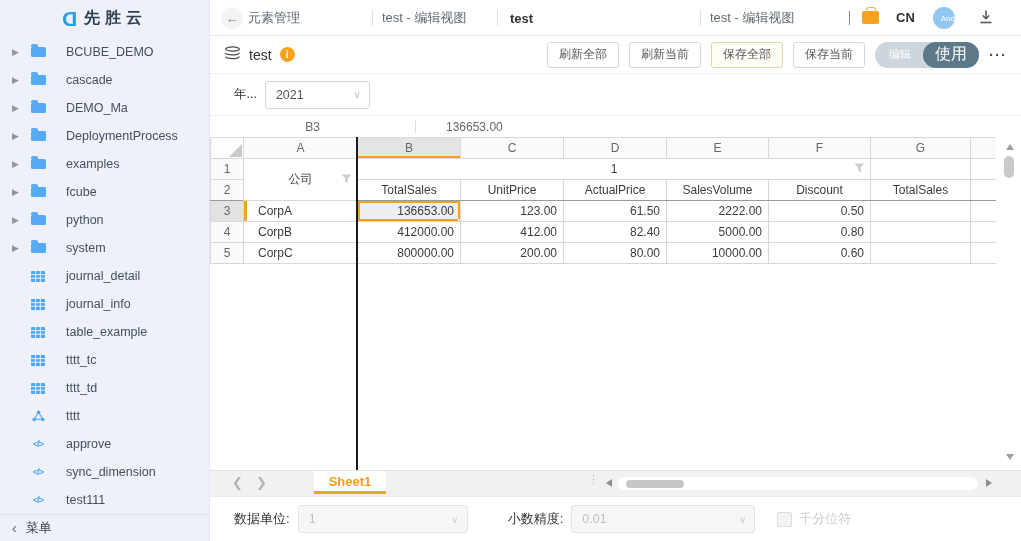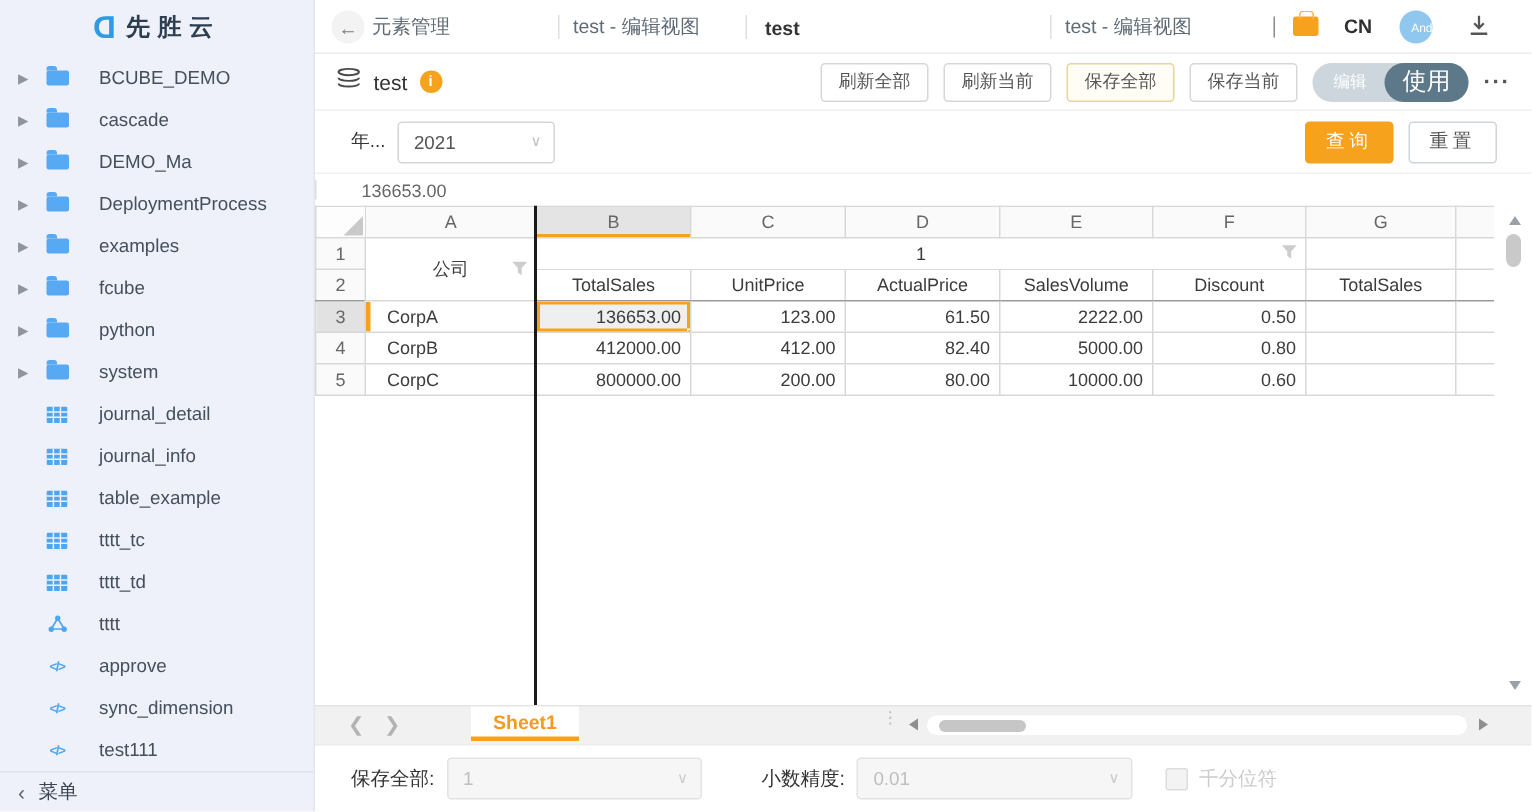--- a/index.html
+++ b/index.html
@@ -323,27 +323,24 @@
         <span class="more-dots">···</span>
       </div>
     </div>
 
     <div class="filterbar">
       <span class="year-label">年...</span>
       <div class="select year-select">
         <span>2021</span>
         <span class="chev">∨</span>
       </div>
-      <div class="fb-right">
-        <button class="btn-query">查询</button>
-        <button class="btn-reset">重置</button>
-      </div>
     </div>
 
     <div class="formulabar">
+      <span class="fx-ref">B3</span>
       <div class="fx-sep"></div>
       <span class="fx-val">136653.00</span>
     </div>
 
     <div class="gridwrap">
       <table class="grid">
         <colgroup>
           <col style="width:33px">
             <col style="width:114px">
             <col style="width:103px">
@@ -440,21 +437,21 @@
         </div>
       <span class="split-dots">⋮</span>
       <div class="h-arrow left"></div>
       <div class="h-track">
         <div class="h-thumb"></div>
       </div>
       <div class="h-arrow right"></div>
     </div>
 
     <div class="bottombar">
-      <span class="bb-label" style="margin-left:24px">保存全部:</span>
+      <span class="bb-label" style="margin-left:24px">数据单位:</span>
       <div class="select disabled" style="width:170px; margin-left:8px">
         <span>1</span>
         <span class="chev">∨</span>
       </div>
       <span class="bb-label" style="margin-left:40px">小数精度:</span>
       <div class="select disabled" style="width:184px; margin-left:8px">
         <span>0.01</span>
         <span class="chev">∨</span>
       </div>
       <div class="bb-check" style="margin-left:22px"></div>

